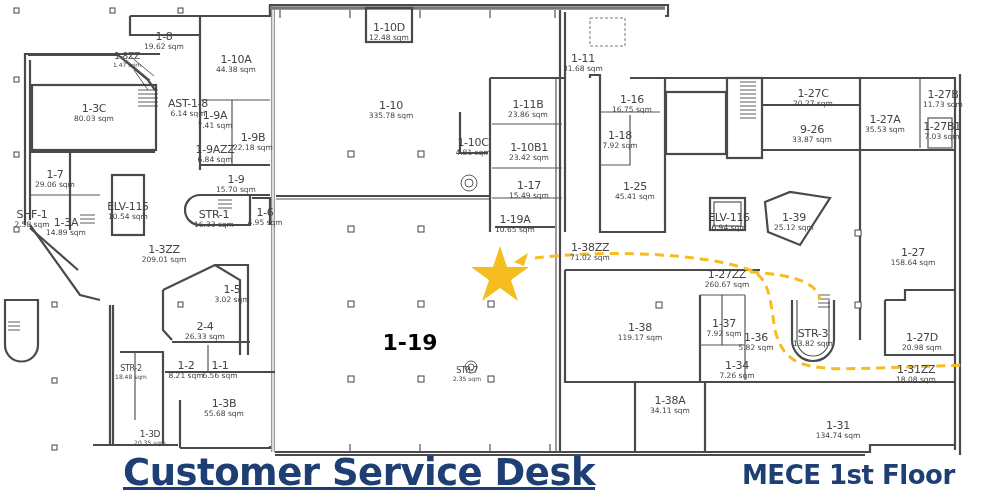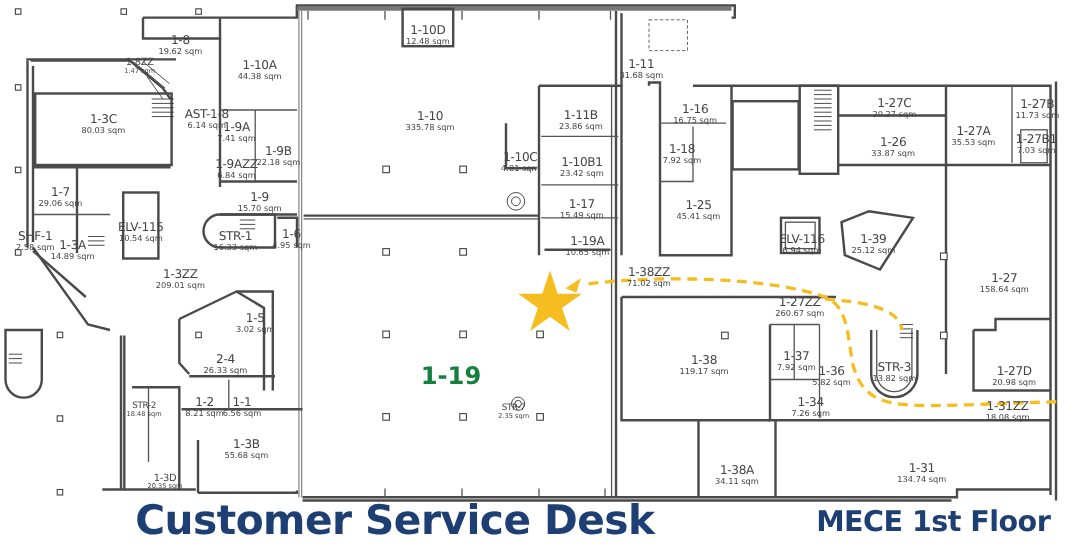--- a/index.html
+++ b/index.html
@@ -7,23 +7,23 @@
   #plan { position:absolute; left:0; top:0; width:990px; height:503px; }
   .wall { fill:none; stroke:#4a4a4a; stroke-width:2.2; }
   .wall-thin { fill:none; stroke:#555; stroke-width:1.2; }
   .wall-dbl { fill:none; stroke:#777; stroke-width:3.5; }
   .wall-dbl-in { fill:none; stroke:#fff; stroke-width:1.5; }
   .col { fill:#fff; stroke:#444; stroke-width:1; }
   .stair { fill:none; stroke:#333; stroke-width:0.8; }
   .room-label { position:absolute; color:#444; text-align:center; line-height:1; white-space:nowrap; transform:translateX(-50%); }
   .room-id { font-size:11px; letter-spacing:-0.3px; }
   .room-area { font-size:7.5px; display:block; margin-top:0px; }
-  .highlight-label { position:absolute; font-family:"DejaVu Sans", sans-serif; font-weight:bold; font-size:22px; color:#15803d; transform:translateX(-50%); }
+  .highlight-label { position:absolute; font-family:"DejaVu Sans", sans-serif; font-weight:bold; font-size:22px; color:#000000; transform:translateX(-50%); }
   .title { position:absolute; font-family:"DejaVu Sans", sans-serif; font-weight:bold; color:#1e3f73; letter-spacing:-0.5px; }
-  .title-main { left:123px; top:451px; font-size:37px; }
+  .title-main { left:123px; top:451px; font-size:37px;text-decoration:underline; }
   .title-sub { left:742px; top:460px; font-size:26px; }
 </style>
 </head>
 <body>
 
 <svg id="plan" viewBox="0 0 990 503" xmlns="http://www.w3.org/2000/svg">
 
   <g>
     <path class="wall" d="M130 16 L270 16 L270 5 L668 5 L668 16 L665 16"></path>
     <path class="wall" d="M270 5 L270 16"></path>
@@ -208,42 +208,42 @@
   <div class="room-label" style="left:128px;top:197px"><span class="room-id">ELV-115</span><span class="room-area">10.54 sqm</span></div>
   <div class="room-label" style="left:32px;top:205px"><span class="room-id">SHF-1</span><span class="room-area">2.58 sqm</span></div>
   <div class="room-label" style="left:66px;top:213px"><span class="room-id">1-3A</span><span class="room-area">14.89 sqm</span></div>
   <div class="room-label" style="left:214px;top:205px"><span class="room-id">STR-1</span><span class="room-area">16.33 sqm</span></div>
   <div class="room-label" style="left:265px;top:203px"><span class="room-id">1-6</span><span class="room-area">4.95 sqm</span></div>
   <div class="room-label" style="left:164px;top:240px"><span class="room-id">1-3ZZ</span><span class="room-area">209.01 sqm</span></div>
   <div class="room-label" style="left:528px;top:95px"><span class="room-id">1-11B</span><span class="room-area">23.86 sqm</span></div>
   <div class="room-label" style="left:473px;top:133px"><span class="room-id">1-10C</span><span class="room-area">4.81 sqm</span></div>
   <div class="room-label" style="left:529px;top:138px"><span class="room-id">1-10B1</span><span class="room-area">23.42 sqm</span></div>
   <div class="room-label" style="left:529px;top:176px"><span class="room-id">1-17</span><span class="room-area">15.49 sqm</span></div>
-  <div class="room-label" style="left:534px;top:210px"><span class="room-id">1-19A</span><span class="room-area">10.65 sqm</span></div>
+  <div class="room-label" style="left:515px;top:210px"><span class="room-id">1-19A</span><span class="room-area">10.65 sqm</span></div>
   <div class="room-label" style="left:590px;top:238px"><span class="room-id">1-38ZZ</span><span class="room-area">71.02 sqm</span></div>
   <div class="room-label" style="left:632px;top:90px"><span class="room-id">1-16</span><span class="room-area">16.75 sqm</span></div>
   <div class="room-label" style="left:620px;top:126px"><span class="room-id">1-18</span><span class="room-area">7.92 sqm</span></div>
   <div class="room-label" style="left:635px;top:177px"><span class="room-id">1-25</span><span class="room-area">45.41 sqm</span></div>
   <div class="room-label" style="left:813px;top:84px"><span class="room-id">1-27C</span><span class="room-area">20.27 sqm</span></div>
-  <div class="room-label" style="left:812px;top:120px"><span class="room-id">1-26</span><span class="room-area">33.87 sqm</span></div>
+  <div class="room-label" style="left:812px;top:120px"><span class="room-id">9-26</span><span class="room-area">33.87 sqm</span></div>
   <div class="room-label" style="left:885px;top:110px"><span class="room-id">1-27A</span><span class="room-area">35.53 sqm</span></div>
   <div class="room-label" style="left:943px;top:85px"><span class="room-id">1-27B</span><span class="room-area">11.73 sqm</span></div>
   <div class="room-label" style="left:942px;top:117px"><span class="room-id">1-27B1</span><span class="room-area">7.03 sqm</span></div>
   <div class="room-label" style="left:729px;top:208px"><span class="room-id">ELV-116</span><span class="room-area">6.94 sqm</span></div>
   <div class="room-label" style="left:794px;top:208px"><span class="room-id">1-39</span><span class="room-area">25.12 sqm</span></div>
   <div class="room-label" style="left:913px;top:243px"><span class="room-id">1-27</span><span class="room-area">158.64 sqm</span></div>
   <div class="room-label" style="left:727px;top:265px"><span class="room-id">1-27ZZ</span><span class="room-area">260.67 sqm</span></div>
   <div class="room-label" style="left:640px;top:318px"><span class="room-id">1-38</span><span class="room-area">119.17 sqm</span></div>
   <div class="room-label" style="left:724px;top:314px"><span class="room-id">1-37</span><span class="room-area">7.92 sqm</span></div>
   <div class="room-label" style="left:756px;top:328px"><span class="room-id">1-36</span><span class="room-area">5.82 sqm</span></div>
   <div class="room-label" style="left:737px;top:356px"><span class="room-id">1-34</span><span class="room-area">7.26 sqm</span></div>
   <div class="room-label" style="left:813px;top:324px"><span class="room-id">STR-3</span><span class="room-area">13.82 sqm</span></div>
   <div class="room-label" style="left:922px;top:328px"><span class="room-id">1-27D</span><span class="room-area">20.98 sqm</span></div>
   <div class="room-label" style="left:916px;top:360px"><span class="room-id">1-31ZZ</span><span class="room-area">18.08 sqm</span></div>
-  <div class="room-label" style="left:670px;top:418px"><span class="room-id">1-38A</span><span class="room-area">34.11 sqm</span></div>
+  <div class="room-label" style="left:670px;top:391px"><span class="room-id">1-38A</span><span class="room-area">34.11 sqm</span></div>
   <div class="room-label" style="left:838px;top:416px"><span class="room-id">1-31</span><span class="room-area">134.74 sqm</span></div>
   <div class="room-label" style="left:232px;top:280px"><span class="room-id">1-5</span><span class="room-area">3.02 sqm</span></div>
   <div class="room-label" style="left:205px;top:317px"><span class="room-id">2-4</span><span class="room-area">26.33 sqm</span></div>
   <div class="room-label" style="left:186px;top:356px"><span class="room-id">1-2</span><span class="room-area">8.21 sqm</span></div>
   <div class="room-label" style="left:220px;top:356px"><span class="room-id">1-1</span><span class="room-area">6.56 sqm</span></div>
   <div class="room-label" style="left:131px;top:358px"><span class="room-id" style="font-size:8px">STR-2</span><span class="room-area" style="font-size:6px">18.48 sqm</span></div>
   <div class="room-label" style="left:224px;top:394px"><span class="room-id">1-3B</span><span class="room-area">55.68 sqm</span></div>
   <div class="room-label" style="left:150px;top:424px"><span class="room-id" style="font-size:9px">1-3D</span><span class="room-area" style="font-size:6px">20.35 sqm</span></div>
   <div class="room-label" style="left:467px;top:360px"><span class="room-id" style="font-size:8px">STR-7</span><span class="room-area" style="font-size:6px">2.35 sqm</span></div>
 </div>

